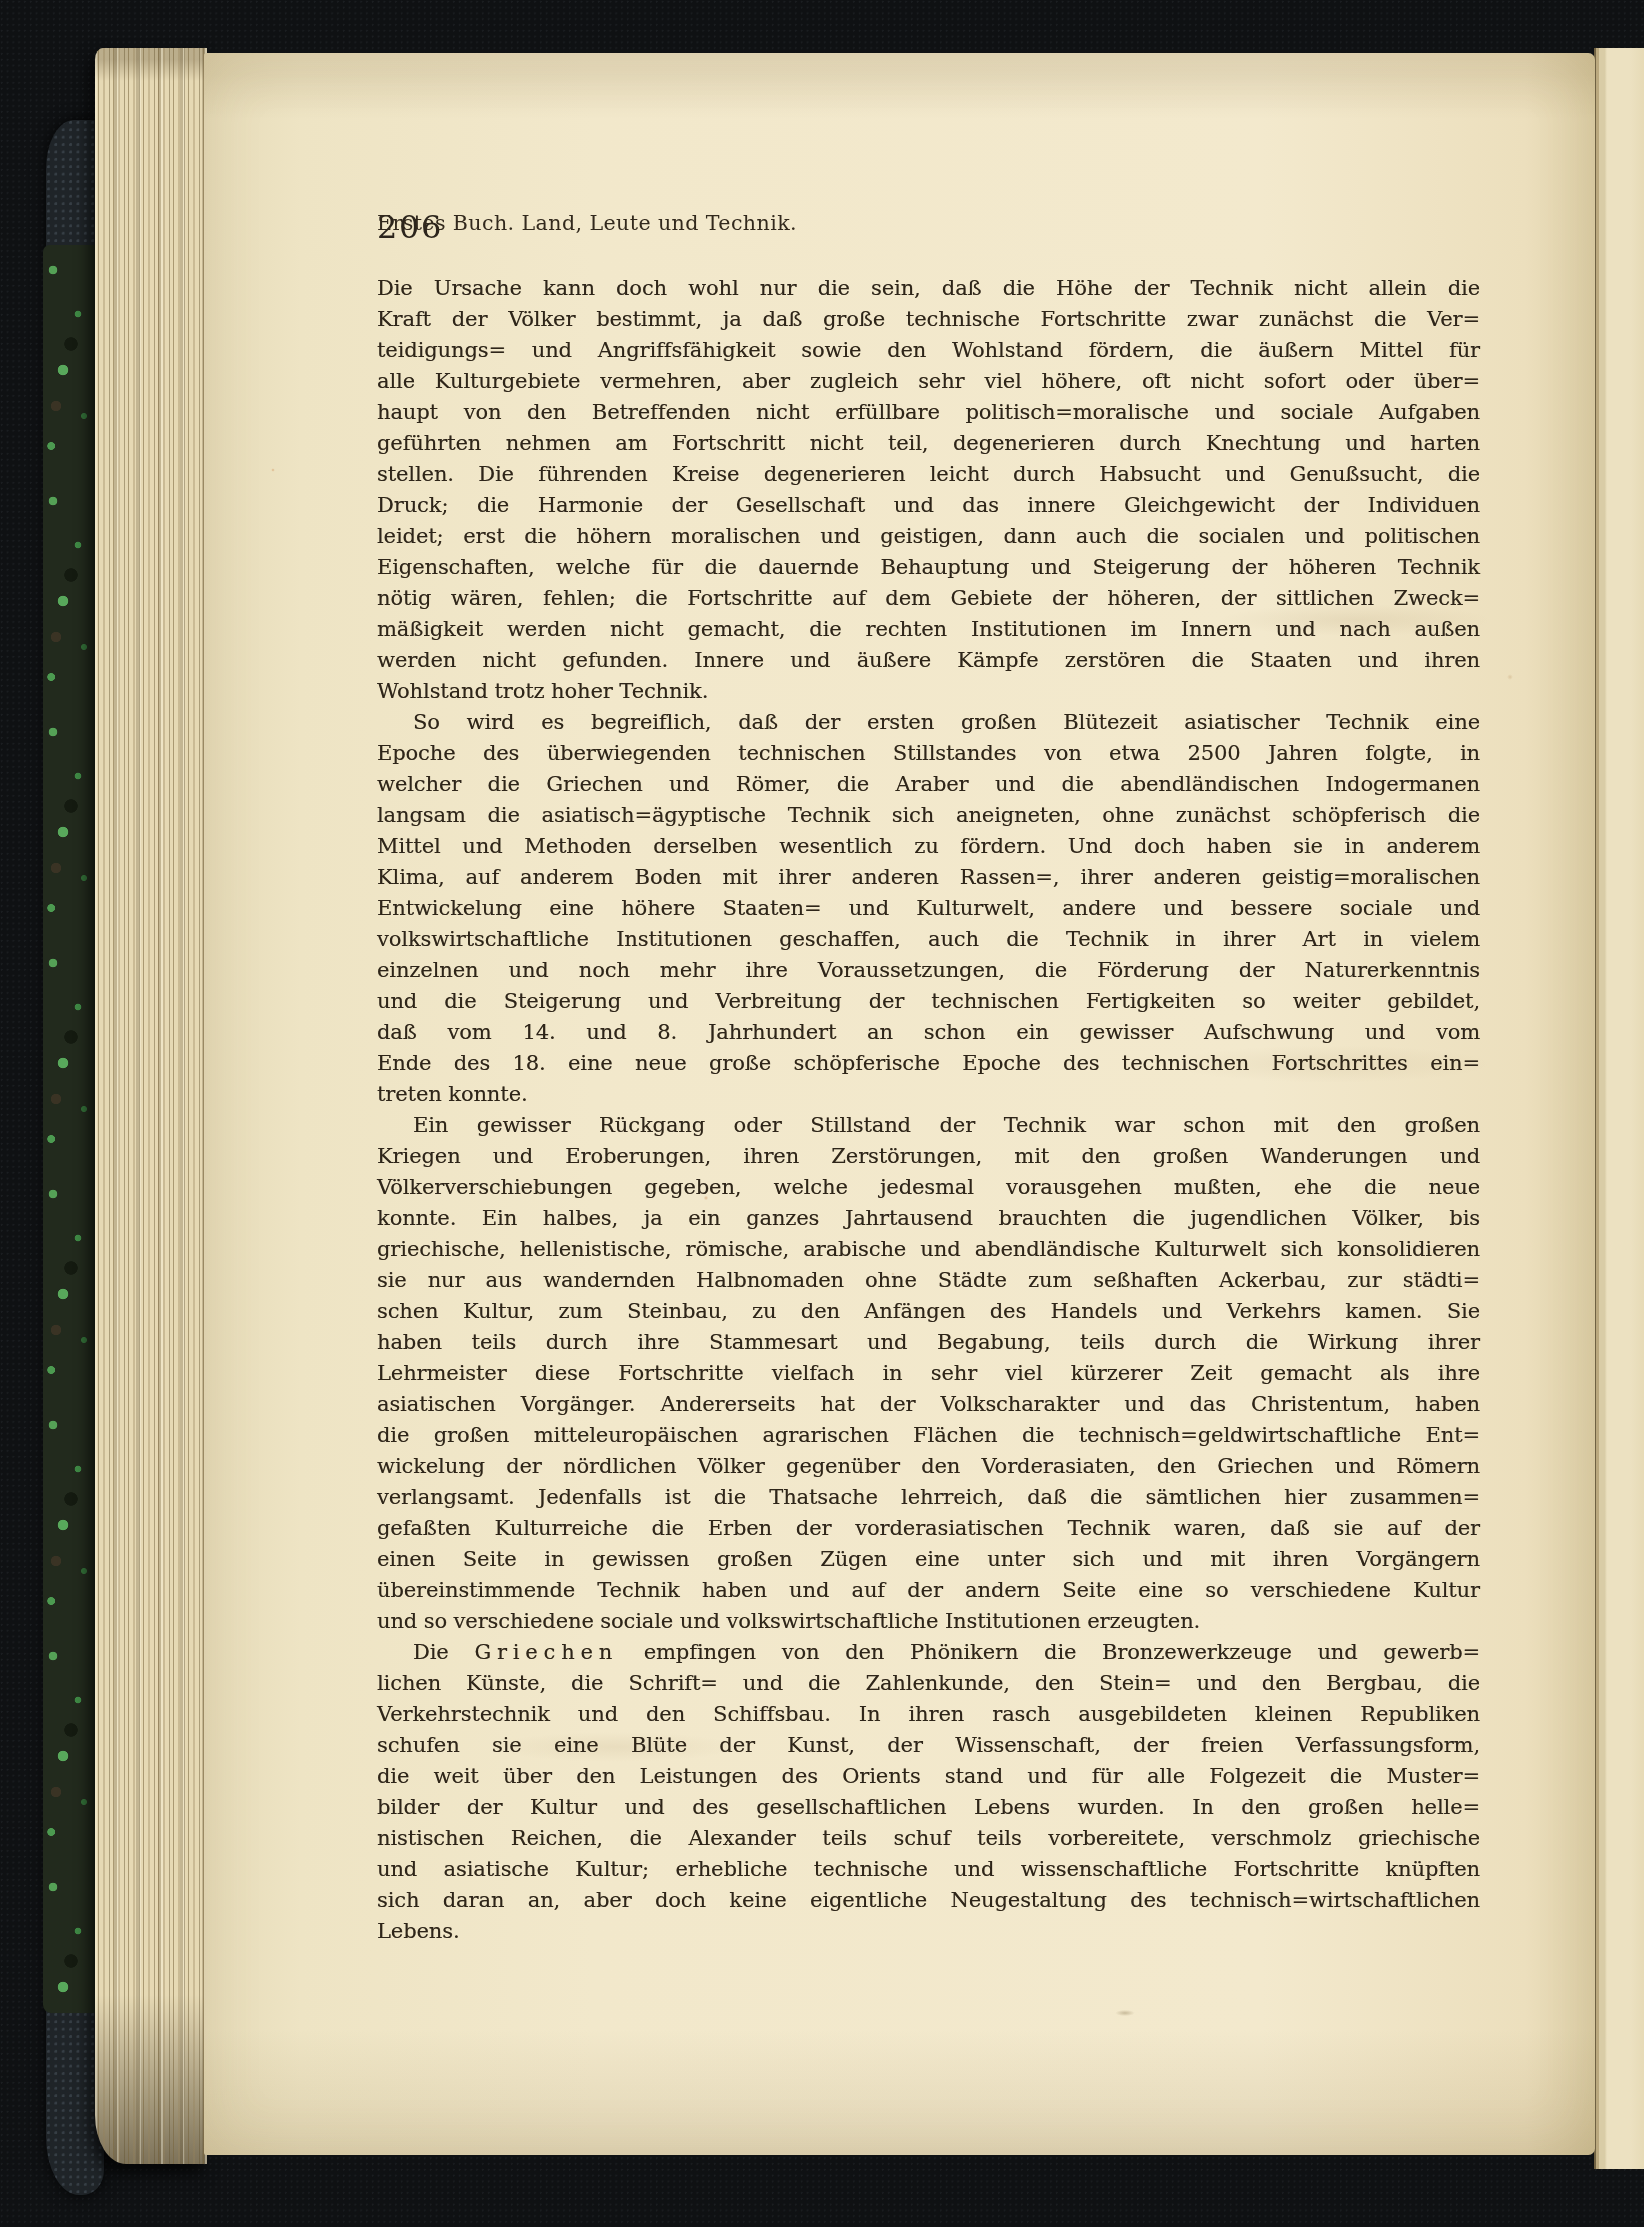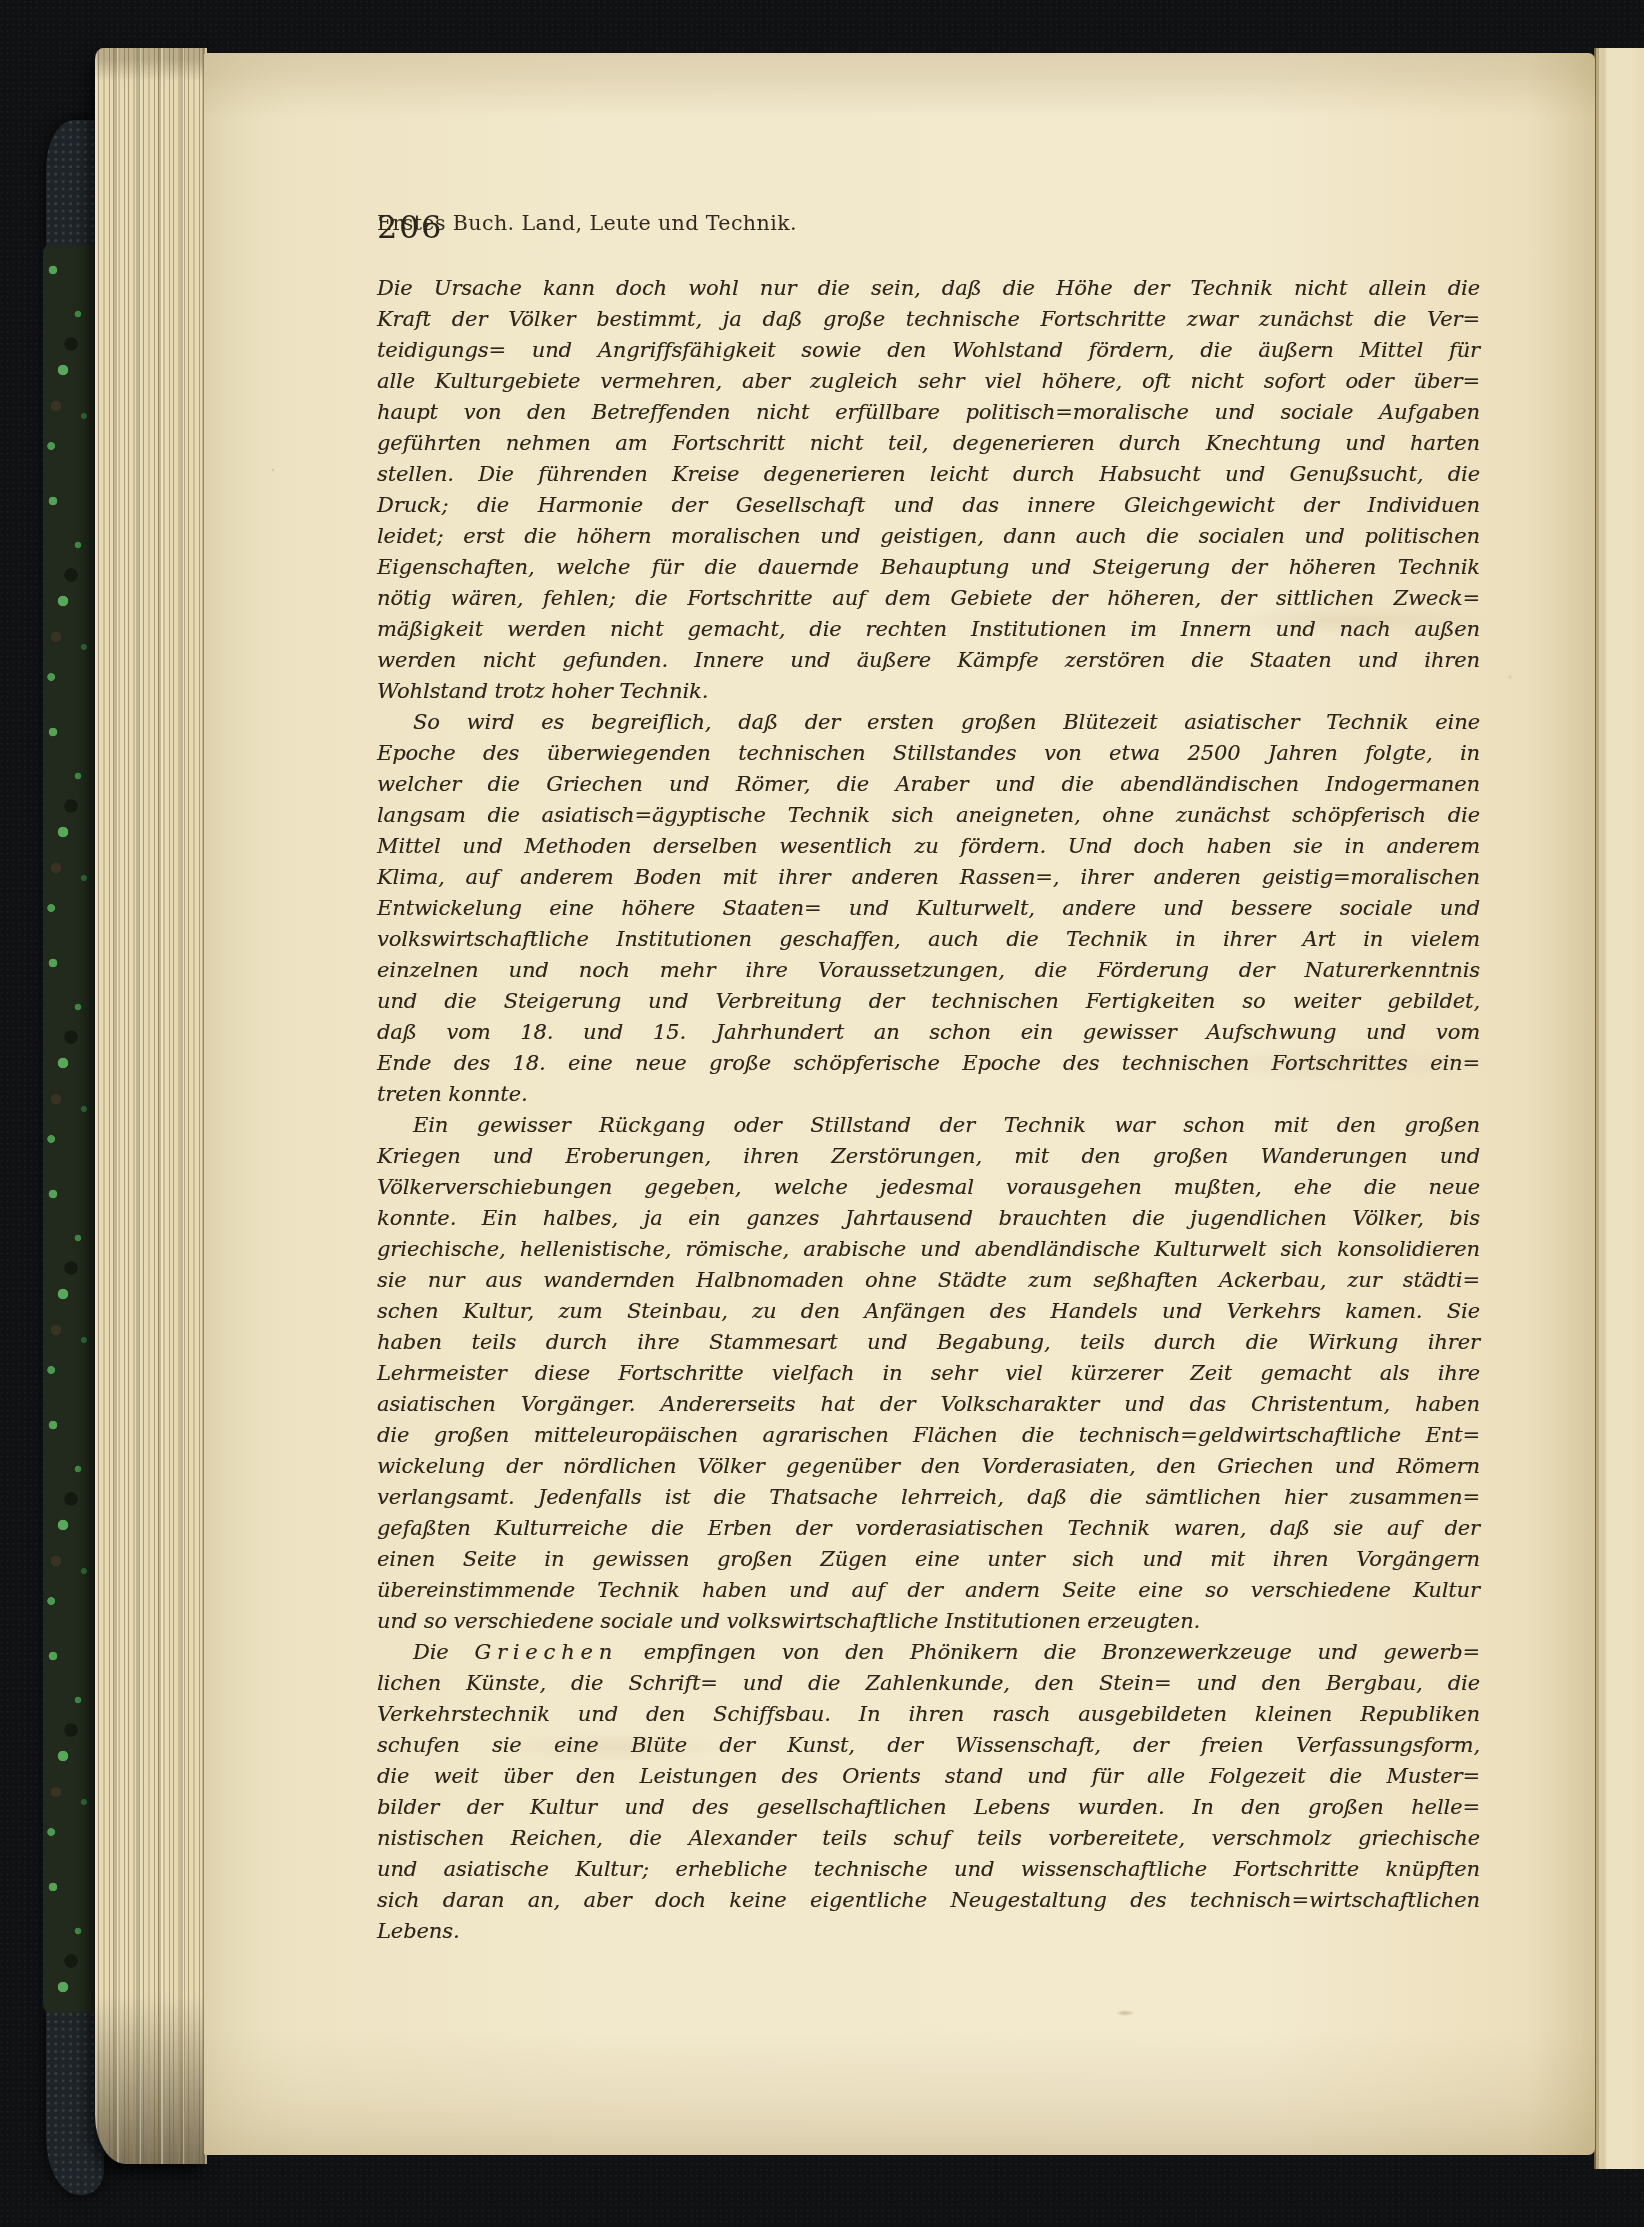--- a/index.html
+++ b/index.html
@@ -81,21 +81,21 @@
   }
   .header{position:absolute;left:173px;top:155px;width:1103px;height:33px;}
   .pagenum{
     position:absolute;left:0;top:0;
     font-size:32px;letter-spacing:1.6px;color:#2c251c;
   }
   .running{
     position:absolute;left:0;right:0;top:3.3px;
     font-size:20.6px;color:#32291d;letter-spacing:0.4px;
   }
-  .textblock{position:absolute;left:173px;top:220px;width:1103px;color:#2e2519;font-style:italic;}
+  .textblock{position:absolute;left:173px;top:220px;width:1103px;color:#2e2519;}
   .line{
     font-size:21px;line-height:31px;letter-spacing:-0.1px;
     text-align:justify;text-align-last:justify;
     text-shadow:0.2px 0.2px 0.3px rgba(46,37,25,.45);
   }
   .line.last{text-align-last:left;}
   .line.indent{text-indent:36px;}
   .sperr{letter-spacing:5.8px;}
 </style>
 </head>
@@ -136,21 +136,21 @@
           <div class="line indent">So wird es begreiflich, daß der ersten großen Blütezeit asiatischer Technik eine</div>
           <div class="line">Epoche des überwiegenden technischen Stillstandes von etwa 2500 Jahren folgte, in</div>
           <div class="line">welcher die Griechen und Römer, die Araber und die abendländischen Indogermanen</div>
           <div class="line">langsam die asiatisch=ägyptische Technik sich aneigneten, ohne zunächst schöpferisch die</div>
           <div class="line">Mittel und Methoden derselben wesentlich zu fördern. Und doch haben sie in anderem</div>
           <div class="line">Klima, auf anderem Boden mit ihrer anderen Rassen=, ihrer anderen geistig=moralischen</div>
           <div class="line">Entwickelung eine höhere Staaten= und Kulturwelt, andere und bessere sociale und</div>
           <div class="line">volkswirtschaftliche Institutionen geschaffen, auch die Technik in ihrer Art in vielem</div>
           <div class="line">einzelnen und noch mehr ihre Voraussetzungen, die Förderung der Naturerkenntnis</div>
           <div class="line">und die Steigerung und Verbreitung der technischen Fertigkeiten so weiter gebildet,</div>
-          <div class="line">daß vom 18. und 15. Jahrhundert an schon ein gewisser Aufschwung und vom</div>
+          <div class="line">daß vom 14. und 8. Jahrhundert an schon ein gewisser Aufschwung und vom</div>
           <div class="line">Ende des 18. eine neue große schöpferische Epoche des technischen Fortschrittes ein=</div>
           <div class="line last">treten konnte.</div>
         </div>
       <div class="paragraph">
           <div class="line indent">Ein gewisser Rückgang oder Stillstand der Technik war schon mit den großen</div>
           <div class="line">Kriegen und Eroberungen, ihren Zerstörungen, mit den großen Wanderungen und</div>
           <div class="line">Völkerverschiebungen gegeben, welche jedesmal vorausgehen mußten, ehe die neue</div>
           <div class="line">konnte. Ein halbes, ja ein ganzes Jahrtausend brauchten die jugendlichen Völker, bis</div>
           <div class="line">griechische, hellenistische, römische, arabische und abendländische Kulturwelt sich konsolidieren</div>
           <div class="line">sie nur aus wandernden Halbnomaden ohne Städte zum seßhaften Ackerbau, zur städti=</div>

